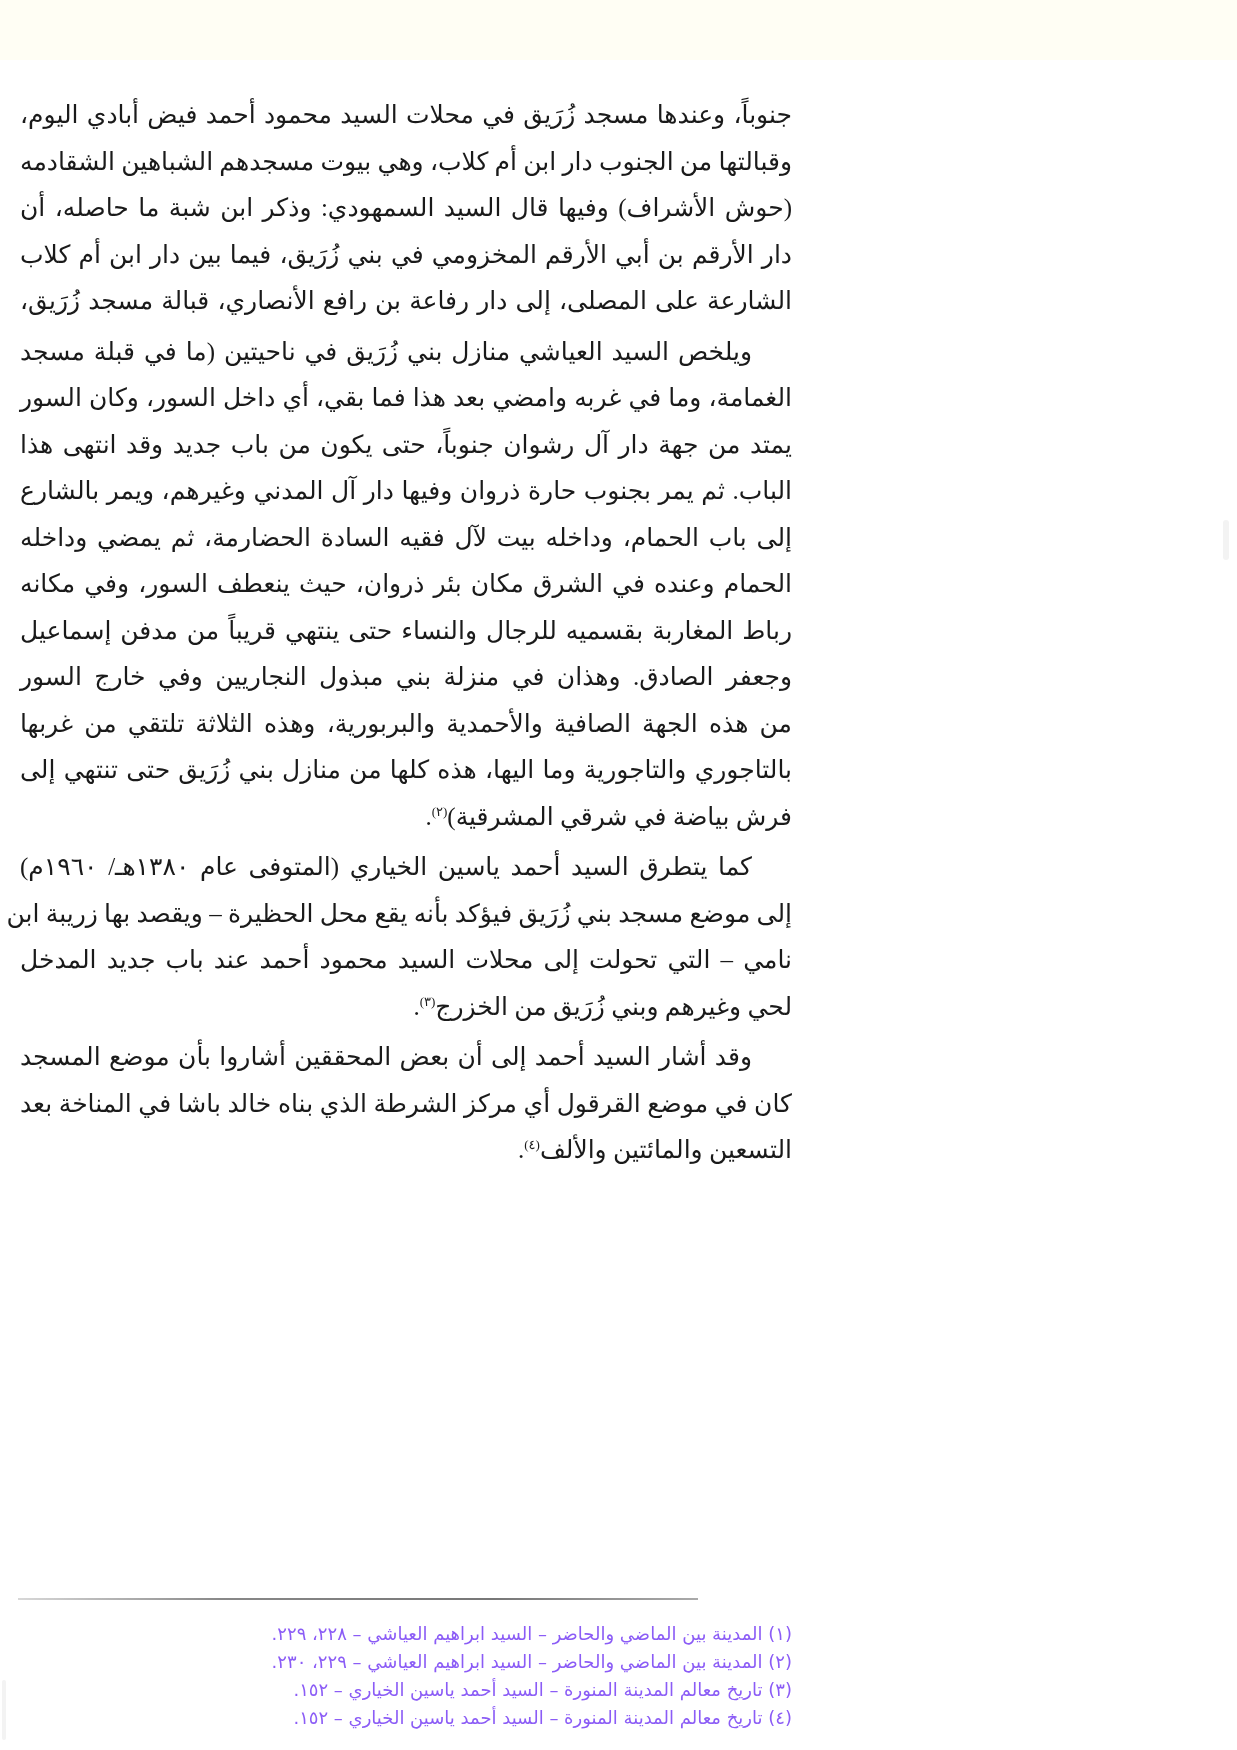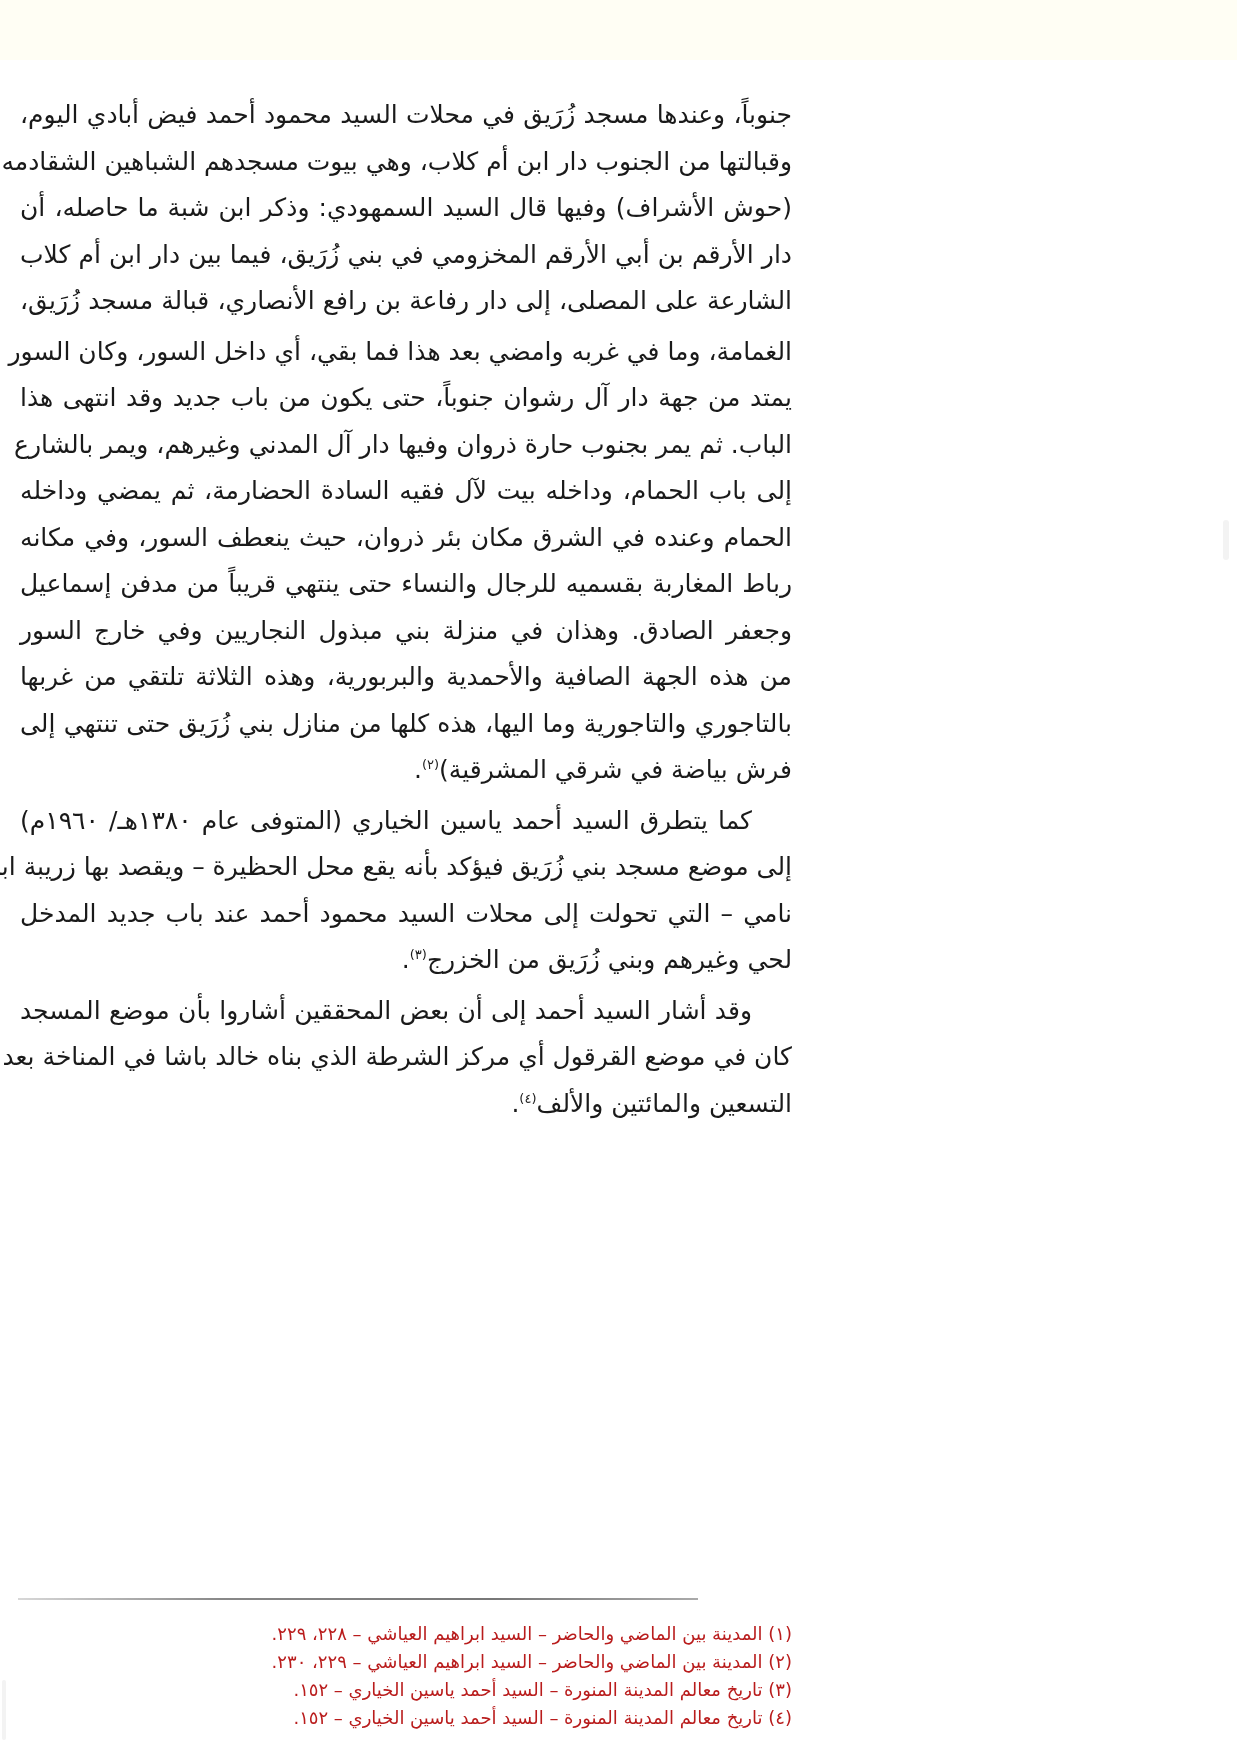--- a/index.html
+++ b/index.html
@@ -30,20 +30,21 @@
       width: 772px;
       direction: rtl;
       text-align: justify;
       text-align-last: right;
       font-size: 25px;
       line-height: 46.5px;
       letter-spacing: 0;
     }
     .para {
       margin: 0 0 4px 0;
+      font-family: Liberation Serif, serif;
     }
     .line {
       display: block;
       white-space: nowrap;
       text-align: justify;
       text-align-last: justify;
     }
     .line.last {
       text-align-last: right;
     }
@@ -60,21 +61,21 @@
       height: 2px;
       background: linear-gradient(to right, #d8d8d8, #888888 30%, #777777 70%, #aaaaaa);
     }
     .footnotes {
       position: absolute;
       right: 445px;
       top: 1620px;
       direction: rtl;
       font-size: 18px;
       line-height: 28px;
-      color: #b91c1c;
+      color: #8b5cf6;
       text-align: right;
     }
     .footnote {
       display: block;
       white-space: nowrap;
     }
     .edge-mark {
       position: absolute;
       width: 6px;
       height: 40px;
@@ -91,20 +92,21 @@
 
   <p class="para">
     <span class="line">جنوباً، وعندها مسجد زُرَيق في محلات السيد محمود أحمد فيض أبادي اليوم،</span>
     <span class="line">وقبالتها من الجنوب دار ابن أم كلاب، وهي بيوت مسجدهم الشباهين الشقادمه</span>
     <span class="line">(حوش الأشراف) وفيها قال السيد السمهودي: وذكر ابن شبة ما حاصله، أن</span>
     <span class="line">دار الأرقم بن أبي الأرقم المخزومي في بني زُرَيق، فيما بين دار ابن أم كلاب</span>
     <span class="line">الشارعة على المصلى، إلى دار رفاعة بن رافع الأنصاري، قبالة مسجد زُرَيق،</span>
   </p>
 
   <p class="para">
+    <span class="line" style="padding-right:40px">ويلخص السيد العياشي منازل بني زُرَيق في ناحيتين (ما في قبلة مسجد</span>
     <span class="line">الغمامة، وما في غربه وامضي بعد هذا فما بقي، أي داخل السور، وكان السور</span>
     <span class="line">يمتد من جهة دار آل رشوان جنوباً، حتى يكون من باب جديد وقد انتهى هذا</span>
     <span class="line">الباب. ثم يمر بجنوب حارة ذروان وفيها دار آل المدني وغيرهم، ويمر بالشارع</span>
     <span class="line">إلى باب الحمام، وداخله بيت لآل فقيه السادة الحضارمة، ثم يمضي وداخله</span>
     <span class="line">الحمام وعنده في الشرق مكان بئر ذروان، حيث ينعطف السور، وفي مكانه</span>
     <span class="line">رباط المغاربة بقسميه للرجال والنساء حتى ينتهي قريباً من مدفن إسماعيل</span>
     <span class="line">وجعفر الصادق. وهذان في منزلة بني مبذول النجاريين وفي خارج السور</span>
     <span class="line">من هذه الجهة الصافية والأحمدية والبربورية، وهذه الثلاثة تلتقي من غربها</span>
     <span class="line">بالتاجوري والتاجورية وما اليها، هذه كلها من منازل بني زُرَيق حتى تنتهي إلى</span>
     <span class="line last"><span>فرش بياضة في شرقي المشرقية)</span><sup class="fn-ref">(٢)</sup><span>.</span></span>

